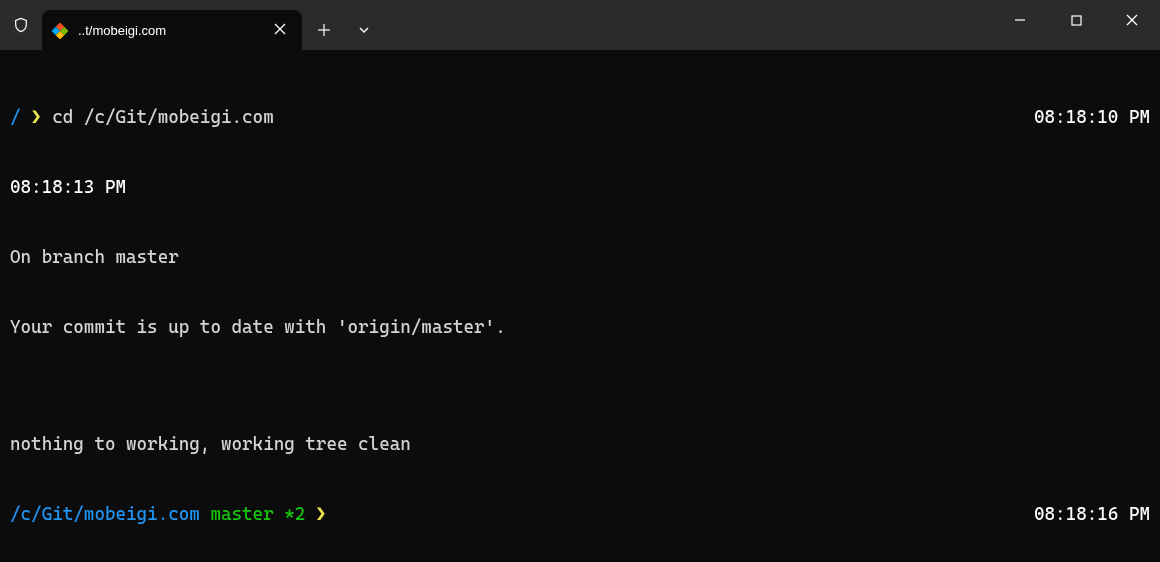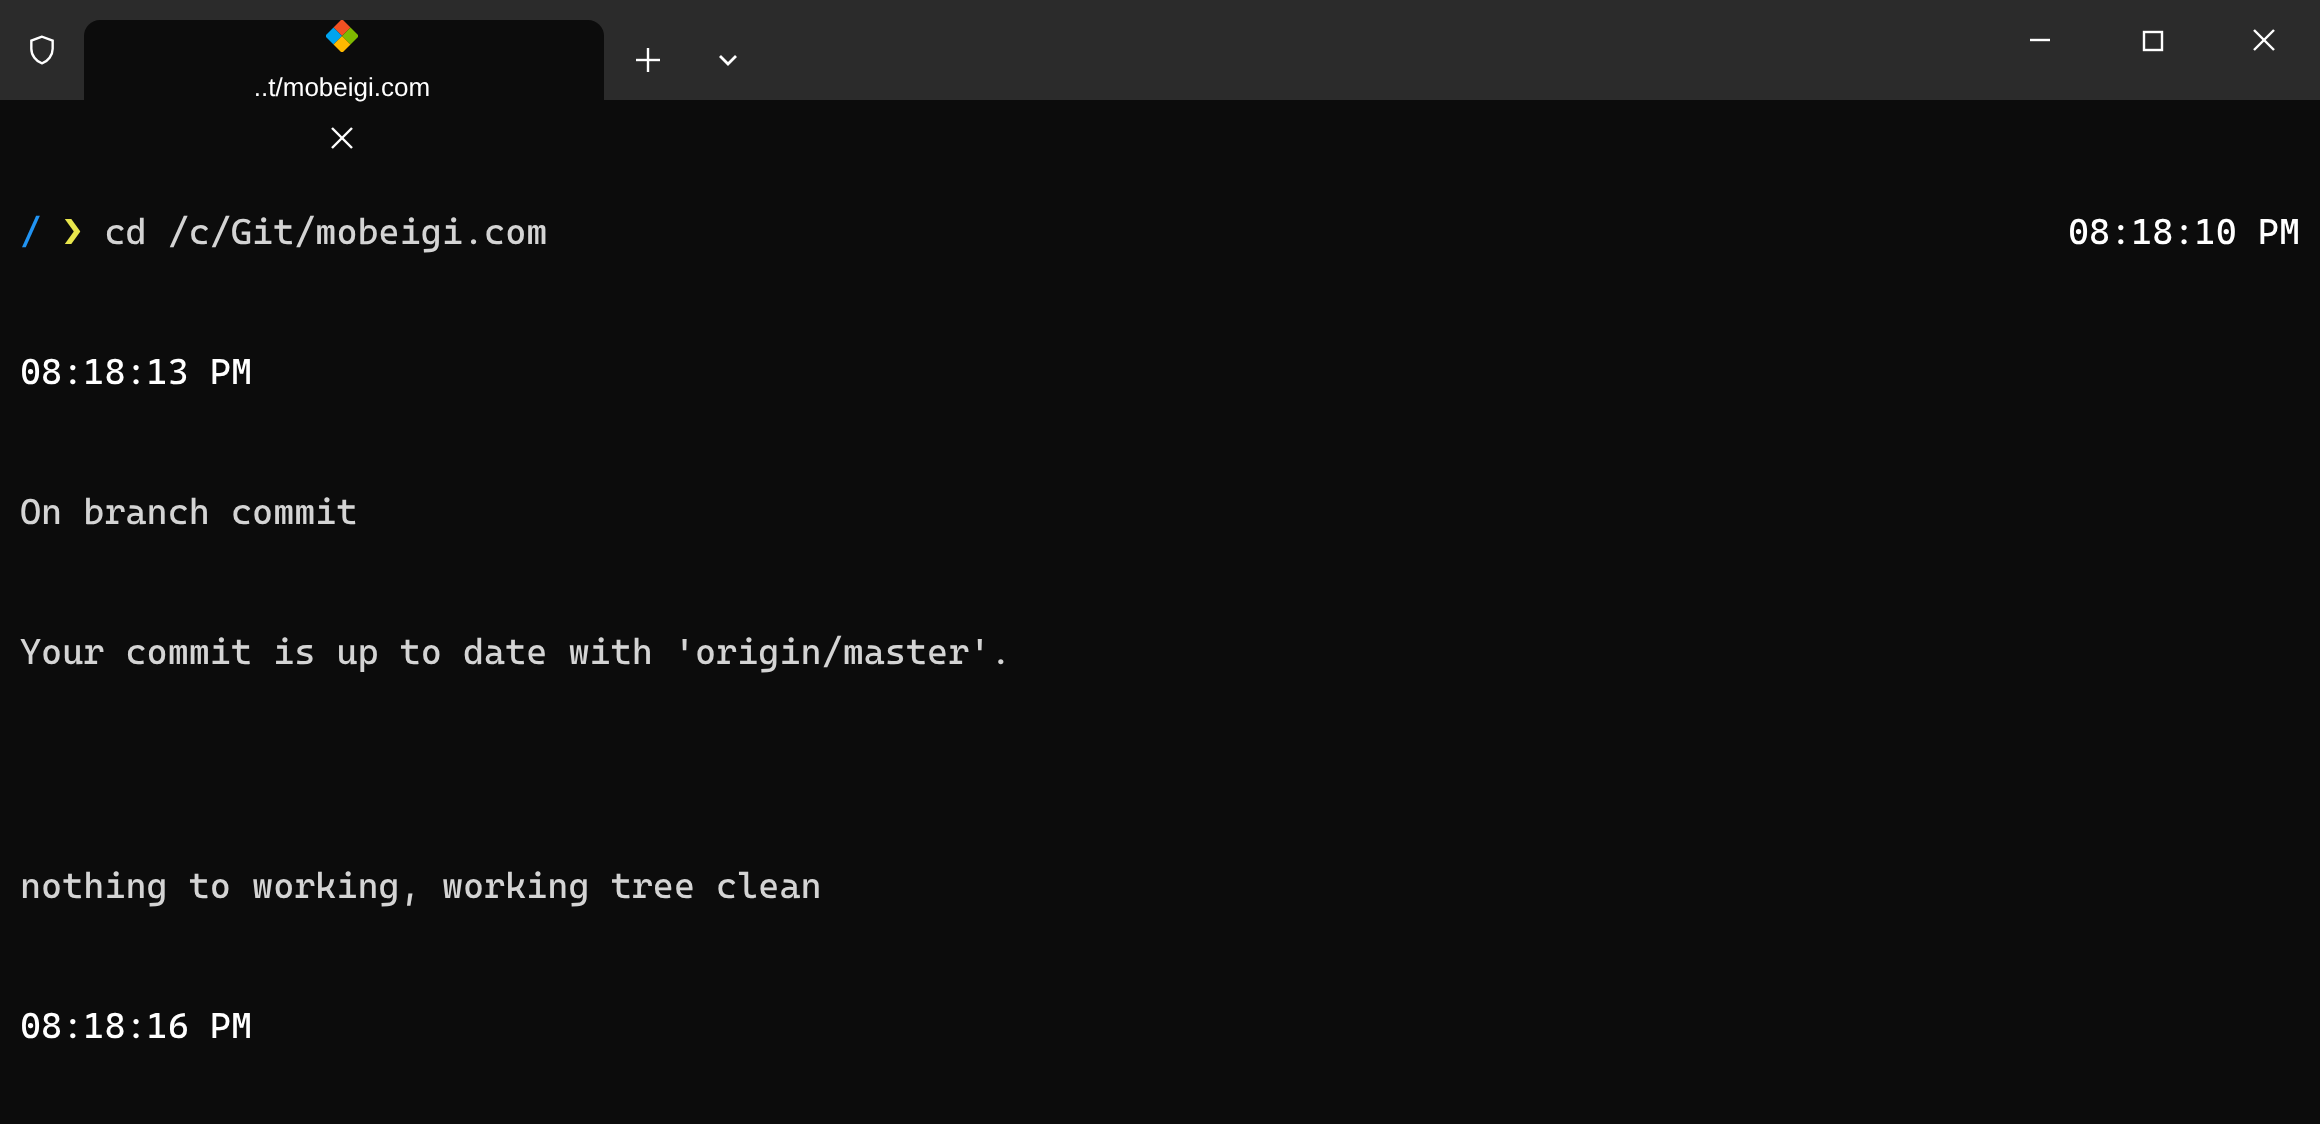--- a/index.html
+++ b/index.html
@@ -29,21 +29,20 @@
     display: flex;
     align-items: center;
     background: #0c0c0c;
     border-radius: 8px 8px 0 0;
     margin-top: 10px;
     height: 40px;
     padding: 0 12px 0 10px;
     gap: 10px;
     min-width: 260px;
     position: relative;
-    flex-direction: column;
   }
   .tab-title {
     color: #ffffff;
     font-family: "Segoe UI", sans-serif;
     font-size: 13px;
     font-weight: 400;
     flex: 1;
   }
   .tab-icon {
     width: 16px;
@@ -169,20 +168,21 @@
 </div>
 
 <div class="terminal">
   <div class="row">
     <span><span class="seg c-blue">/ </span><span class="seg c-yellow">❯ </span><span class="seg c-white">cd /c/Git/mobeigi.com</span></span>
     <span class="seg c-time">08:18:10 PM</span>
   </div>
   <div class="row">
     <span class="seg c-time">08:18:13 PM</span>
   </div>
-  <div class="c-white">On branch commit</div>
+  <div class="c-white">On branch master</div>
   <div class="c-white">Your commit is up to date with 'origin/master'.</div>
   <div class="c-white"></div>
   <div class="c-white">nothing to working, working tree clean</div>
   <div class="row">
+    <span><span class="seg c-blue">/c/Git/mobeigi.com </span><span class="seg c-green">master *2 </span><span class="seg c-yellow">❯ </span></span>
     <span class="seg c-time">08:18:16 PM</span>
   </div>
 </div>
 
 </body></html>

